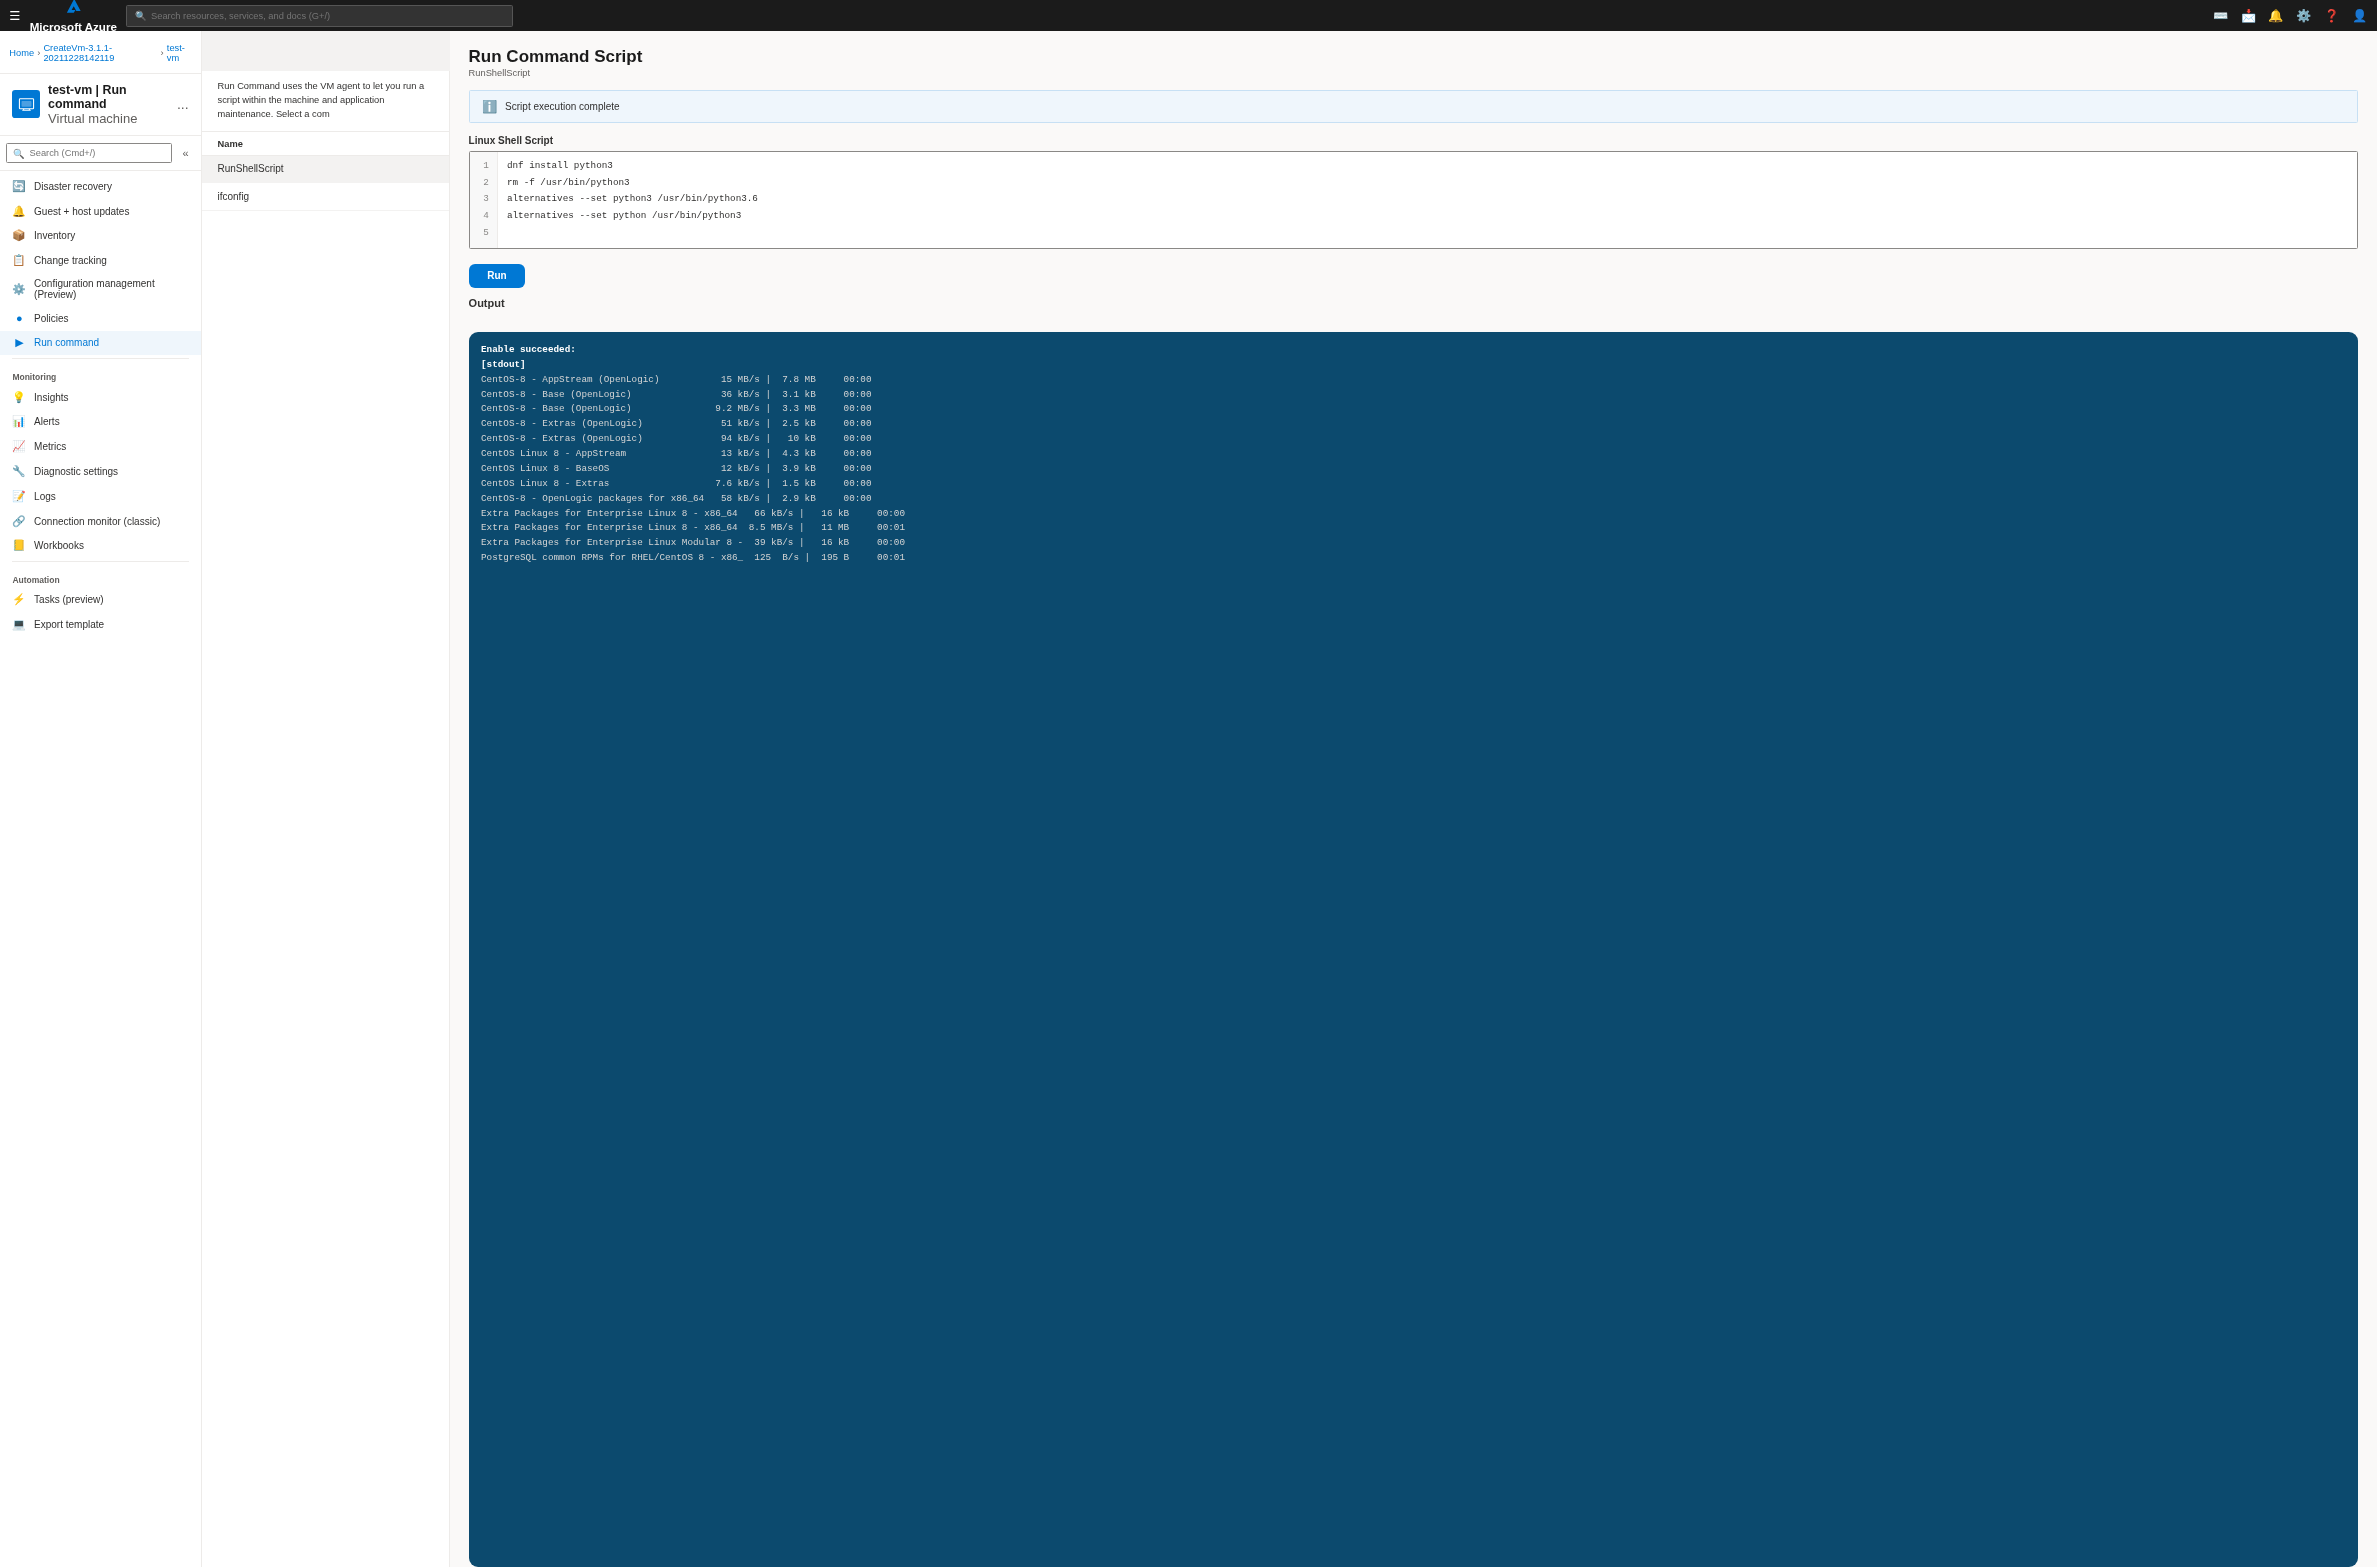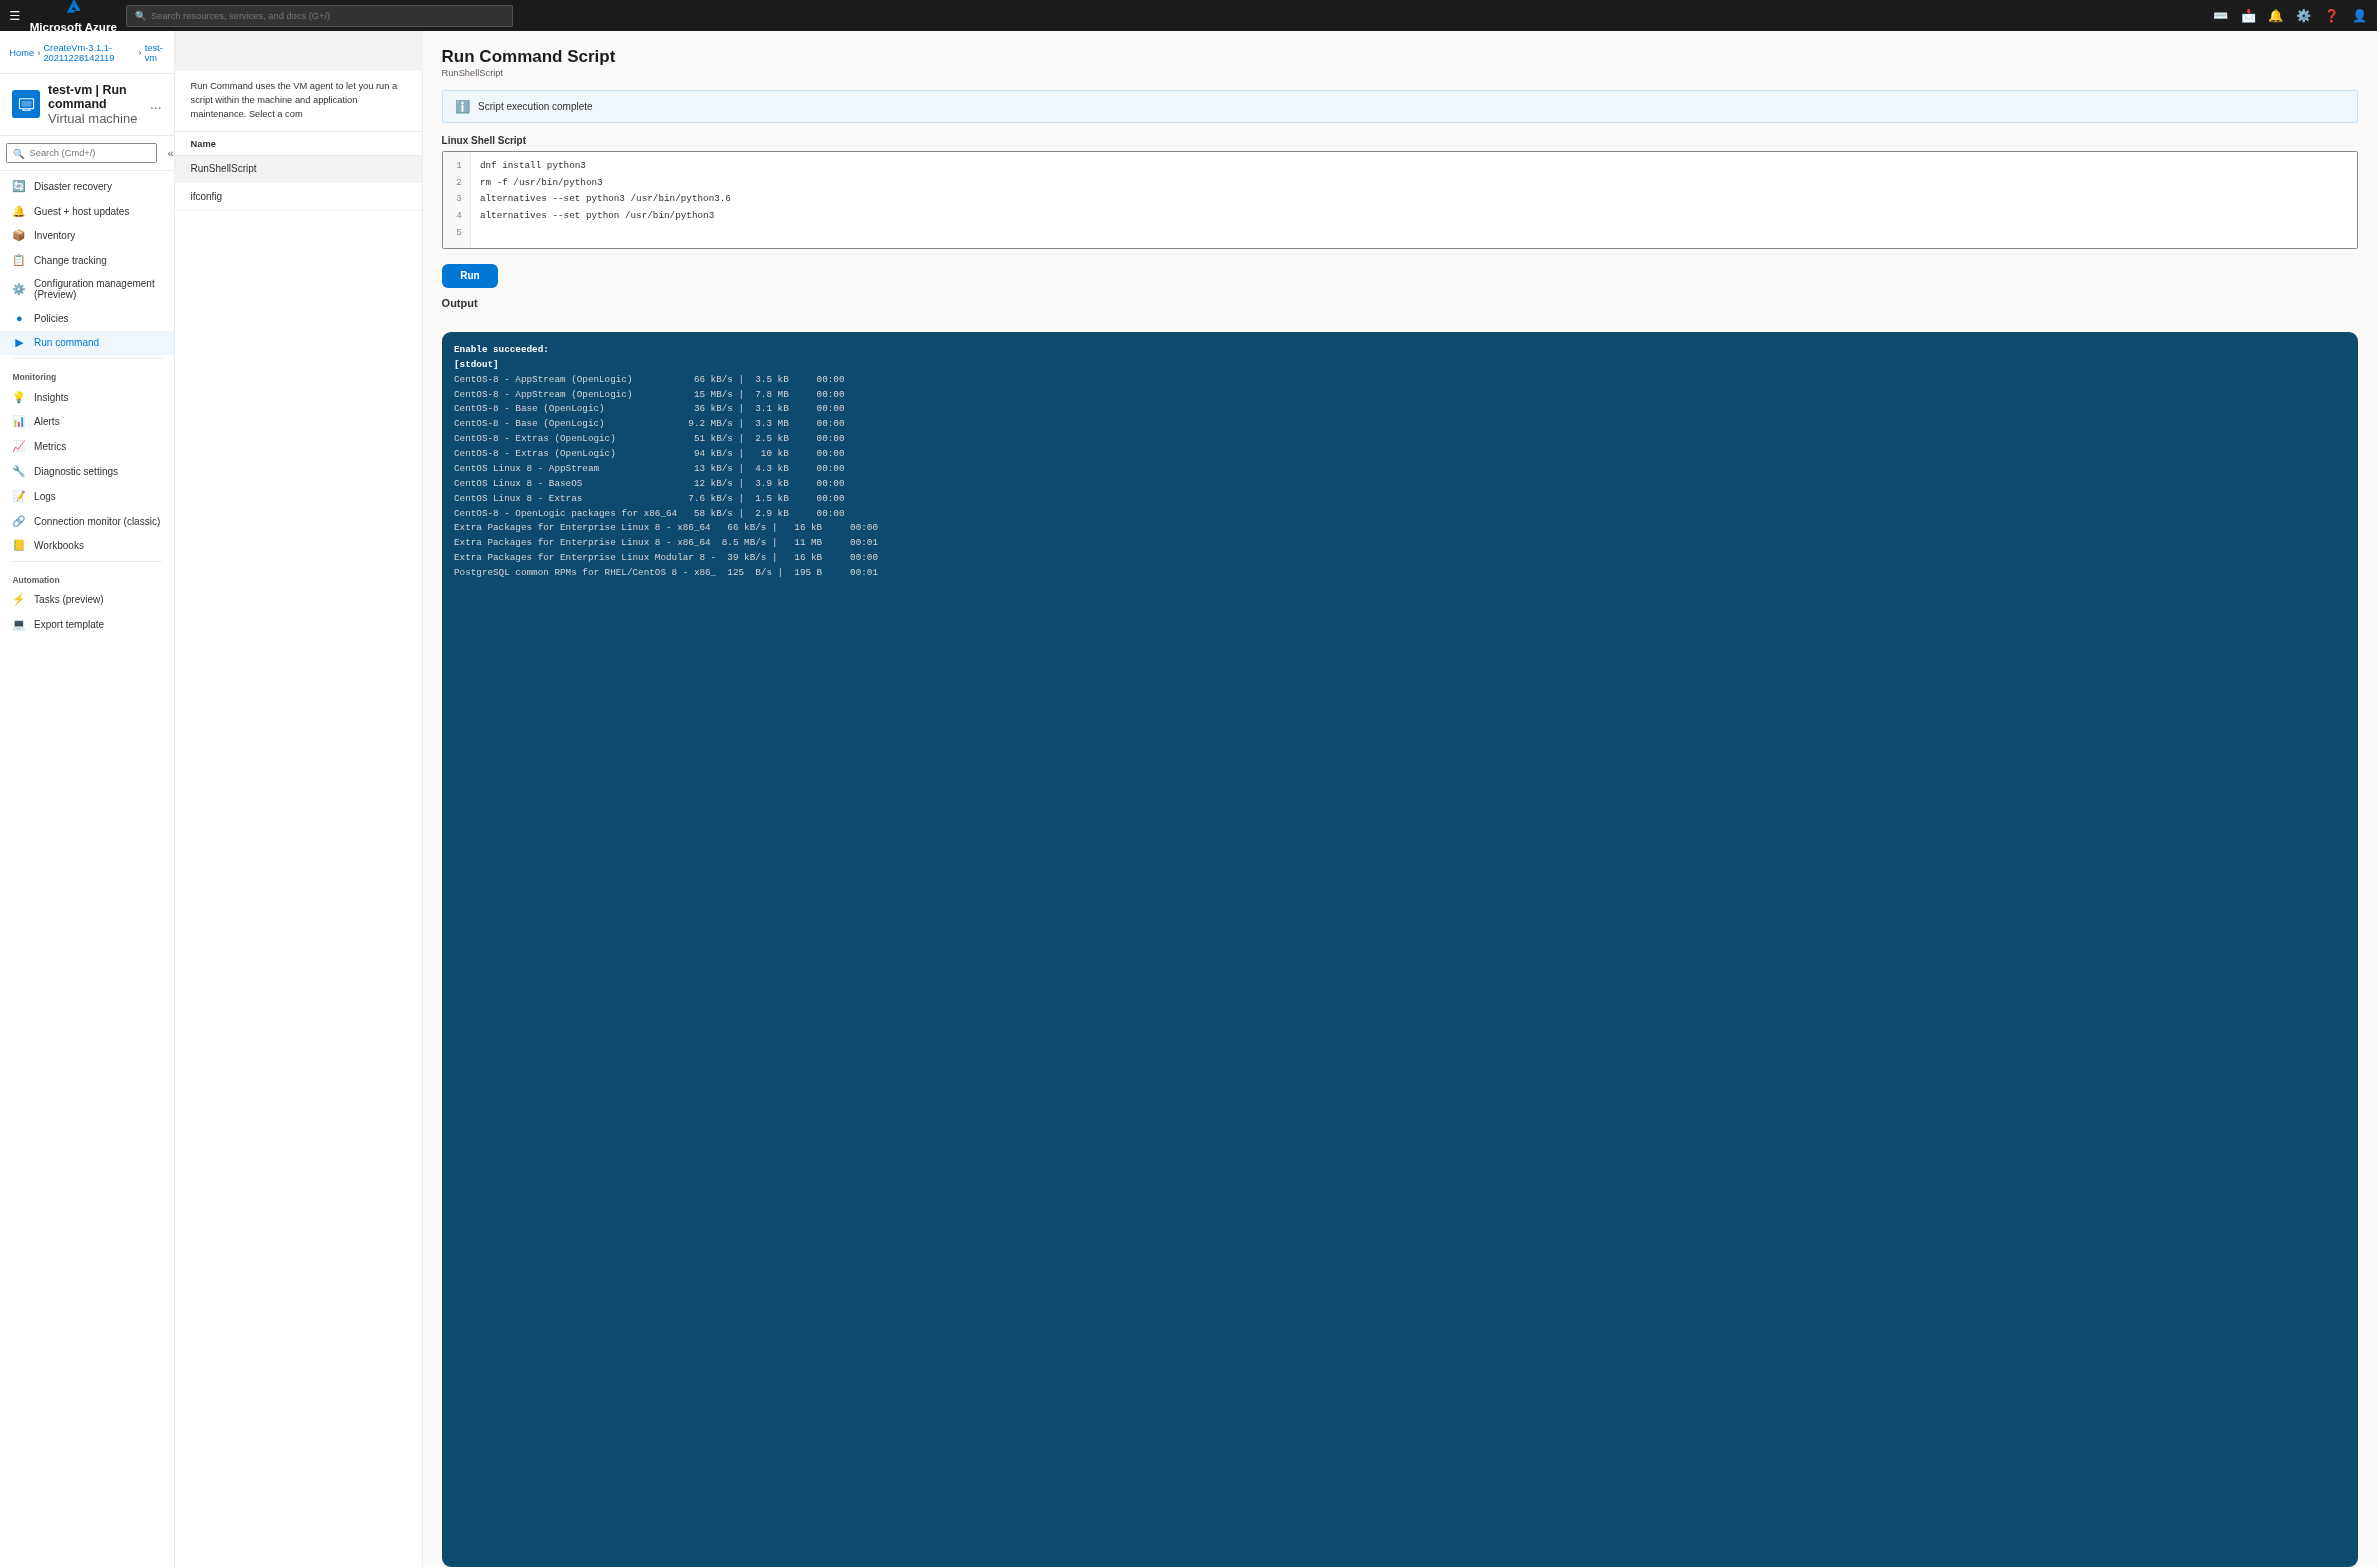--- a/index.html
+++ b/index.html
@@ -41,21 +41,21 @@
       flex: 1;
     }
     .top-nav .nav-icons { margin-left: auto; display: flex; align-items: center; gap: 12.4px; }
     .top-nav .nav-icons span { color: #ccc; font-size: 12.4px; cursor: pointer; }
 
     
     .main-layout { display: flex; flex: 1; overflow: hidden; }
 
     
     .sidebar {
-      width: 175px;
+      width: 202px;
       background: #fff;
       border-right: 0.8px solid #edebe9;
       display: flex;
       flex-direction: column;
       overflow-y: auto;
       flex-shrink: 0;
     }
 
     
     .vm-header {
@@ -492,21 +492,20 @@
 
       <div class="run-btn-section">
         <button class="run-btn">Run</button>
       </div>
 
       <div class="output-section">
         <div class="output-label">Output</div>
         <div class="output-terminal" id="terminal-output">
         <div class="terminal-row">Enable succeeded:</div>
             <div class="terminal-row">[stdout]</div>
-            <div class="terminal-data-row">CentOS-8 - AppStream (OpenLogic)           66 kB/s |  3.5 kB     00:00</div>
             <div class="terminal-data-row">CentOS-8 - AppStream (OpenLogic)           15 MB/s |  7.8 MB     00:00</div>
             <div class="terminal-data-row">CentOS-8 - Base (OpenLogic)                36 kB/s |  3.1 kB     00:00</div>
             <div class="terminal-data-row">CentOS-8 - Base (OpenLogic)               9.2 MB/s |  3.3 MB     00:00</div>
             <div class="terminal-data-row">CentOS-8 - Extras (OpenLogic)              51 kB/s |  2.5 kB     00:00</div>
             <div class="terminal-data-row">CentOS-8 - Extras (OpenLogic)              94 kB/s |   10 kB     00:00</div>
             <div class="terminal-data-row">CentOS Linux 8 - AppStream                 13 kB/s |  4.3 kB     00:00</div>
             <div class="terminal-data-row">CentOS Linux 8 - BaseOS                    12 kB/s |  3.9 kB     00:00</div>
             <div class="terminal-data-row">CentOS Linux 8 - Extras                   7.6 kB/s |  1.5 kB     00:00</div>
             <div class="terminal-data-row">CentOS-8 - OpenLogic packages for x86_64   58 kB/s |  2.9 kB     00:00</div>
             <div class="terminal-data-row">Extra Packages for Enterprise Linux 8 - x86_64   66 kB/s |   16 kB     00:00</div>

